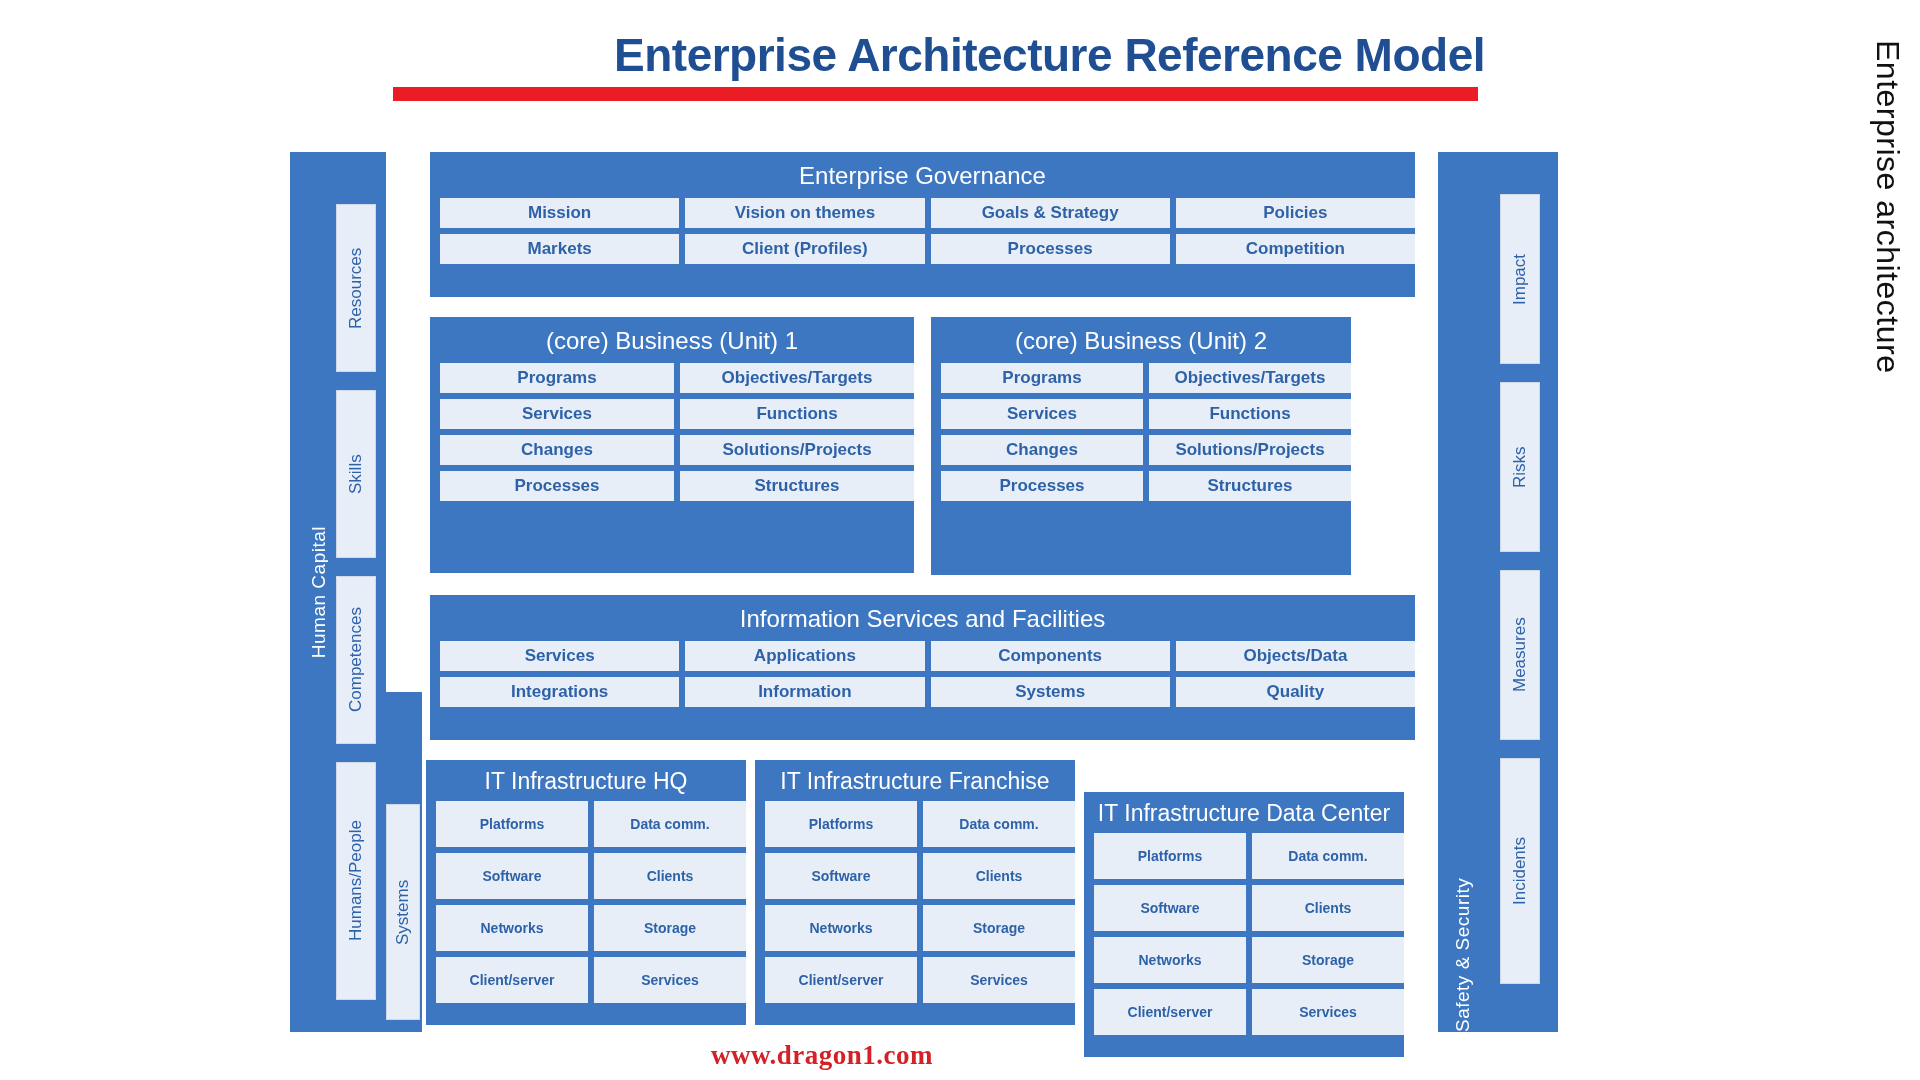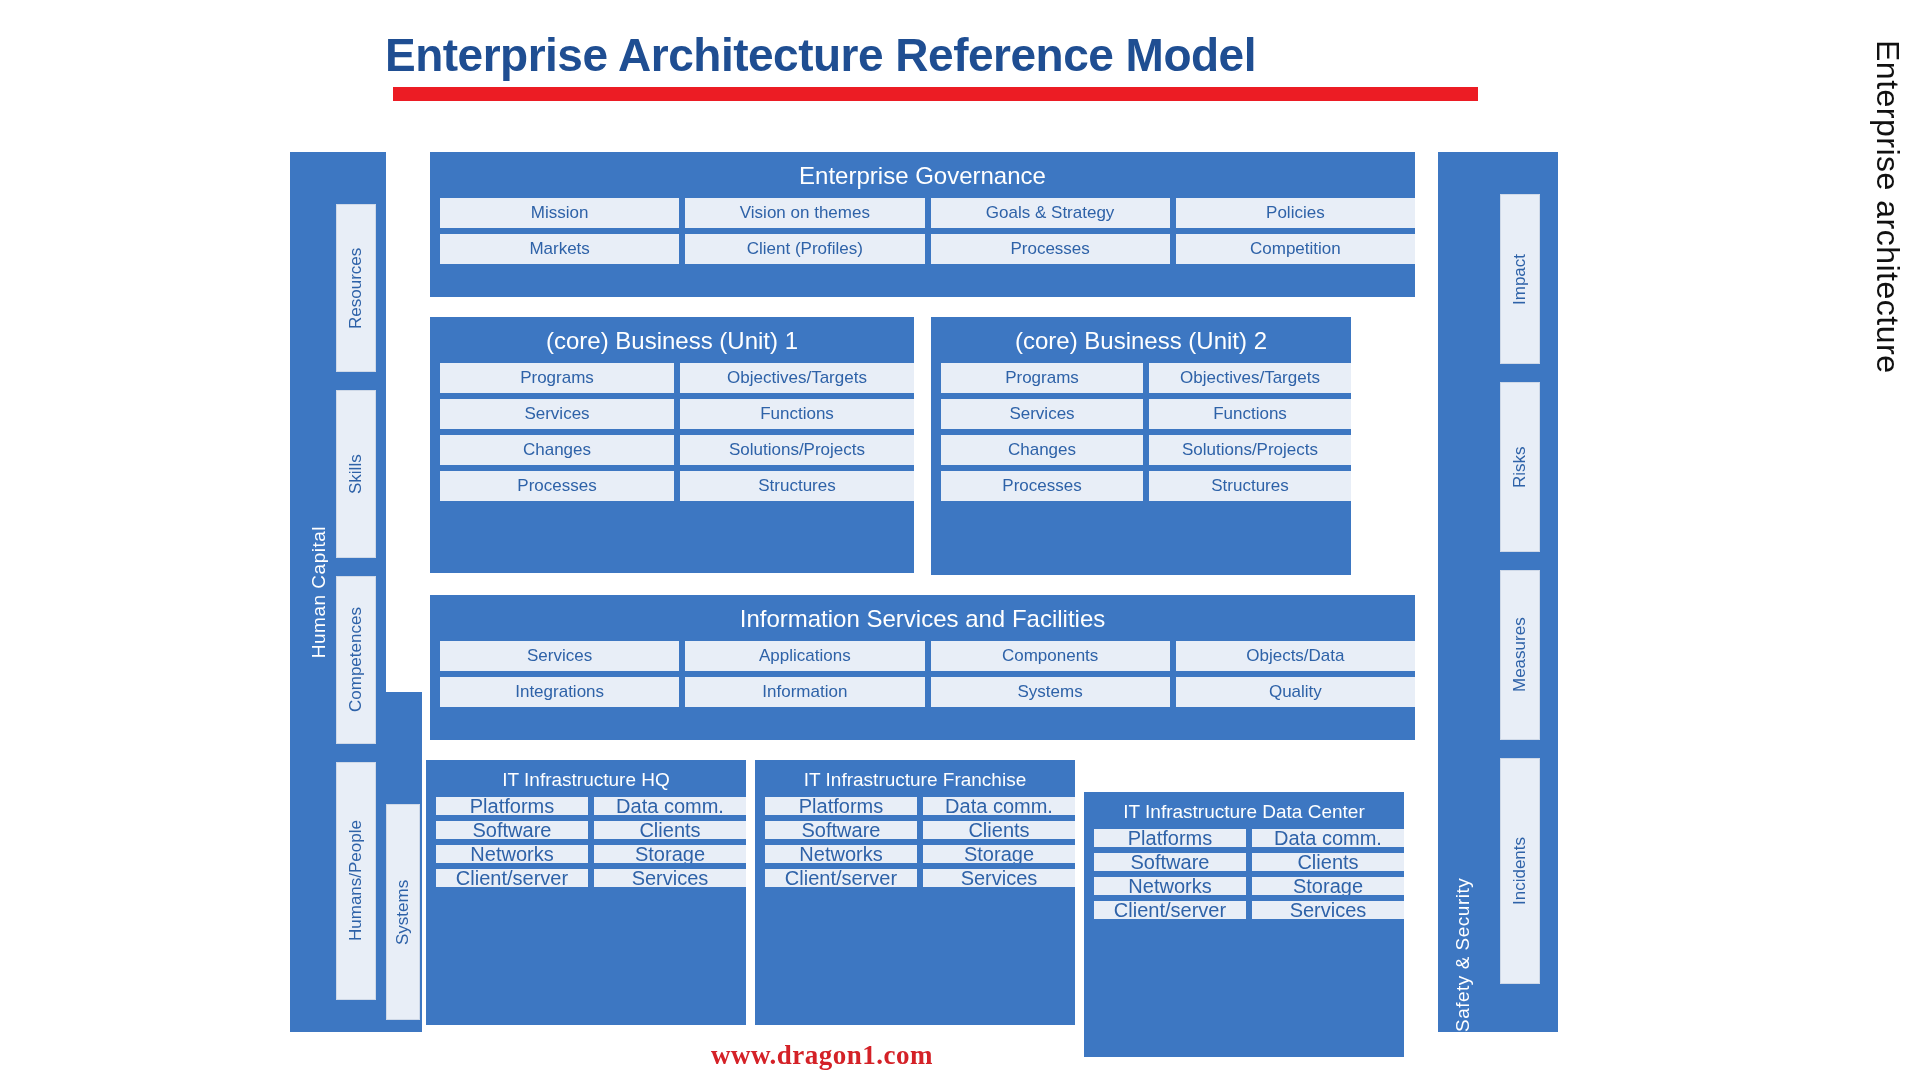--- a/index.html
+++ b/index.html
@@ -10,21 +10,21 @@
     overflow:hidden;
     position:relative;
   }
 
   
   #title-block{
     position:absolute; left:385px; top:30px; width:1100px;
   }
   #page-title{
     font-size:46px; font-weight:bold; color:#1f4e92;
-    text-align:left; letter-spacing:-0.5px; white-space:nowrap;
+    text-align:right; letter-spacing:-0.5px; white-space:nowrap;
     line-height:1.1;
   }
   #title-rule{
     margin:6px auto 0 auto; width:1085px; height:14px; background:#ec1c24;
   }
 
   
   #diagram{
     position:absolute; left:290px; top:152px;
     width:1268px; height:880px;
@@ -54,31 +54,31 @@
     background:#3d77c2;
     position:absolute;
     box-sizing:border-box;
     padding:0;
   }
   .group-title{
     color:#ffffff; text-align:center;
     font-size:24px; line-height:1; padding:12px 0 10px 0;
     white-space:nowrap;
   }
-  .group-title.small{ font-size:19px; padding:10px 0 8px 0;}
+  .group-title.small{ font-size:23px; padding:10px 0 8px 0;}
   .chips{
-    display:grid; gap:6px; padding:0 0 10px 10px;
+    display:grid; gap:6px; padding:0 0 10px 10px;font-weight:bold;
   }
   .chip{
     background:#e8eef7; color:#2e62a8;
     font-size:17px; text-align:center;
     display:flex; align-items:center; justify-content:center;
     height:30px; overflow:hidden; white-space:nowrap;
   }
-  .chip.sm{ font-size:20px; height:18px;}
+  .chip.sm{ font-size:14px; height:46px;}
 
   
   #footer-url{
     position:absolute; left:0; top:1040px; width:1644px;
     text-align:center; color:#d42127; font-size:27px;
     font-family:"Liberation Serif", serif; font-weight:bold;
     letter-spacing:0.5px;
   }
   
   #right-label{

